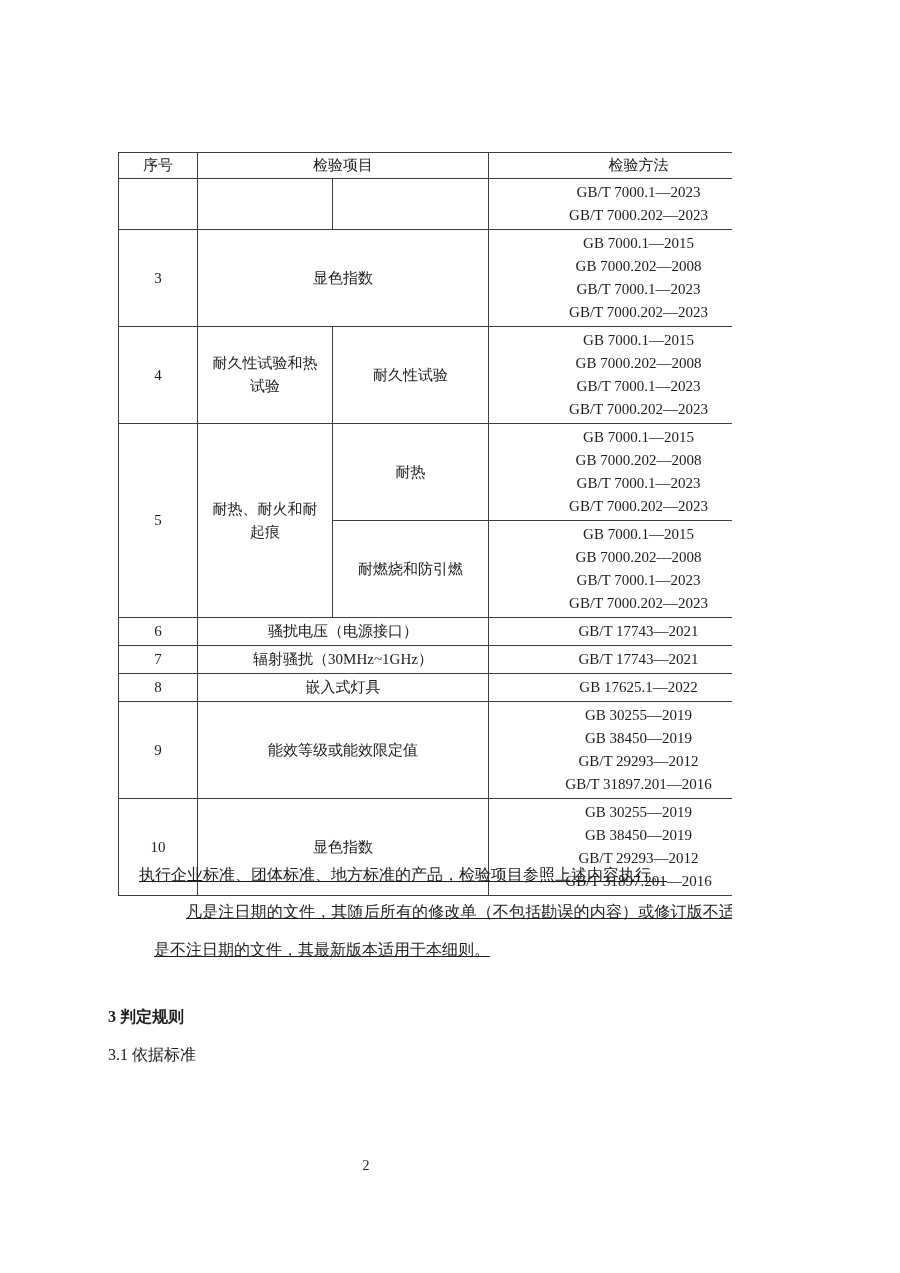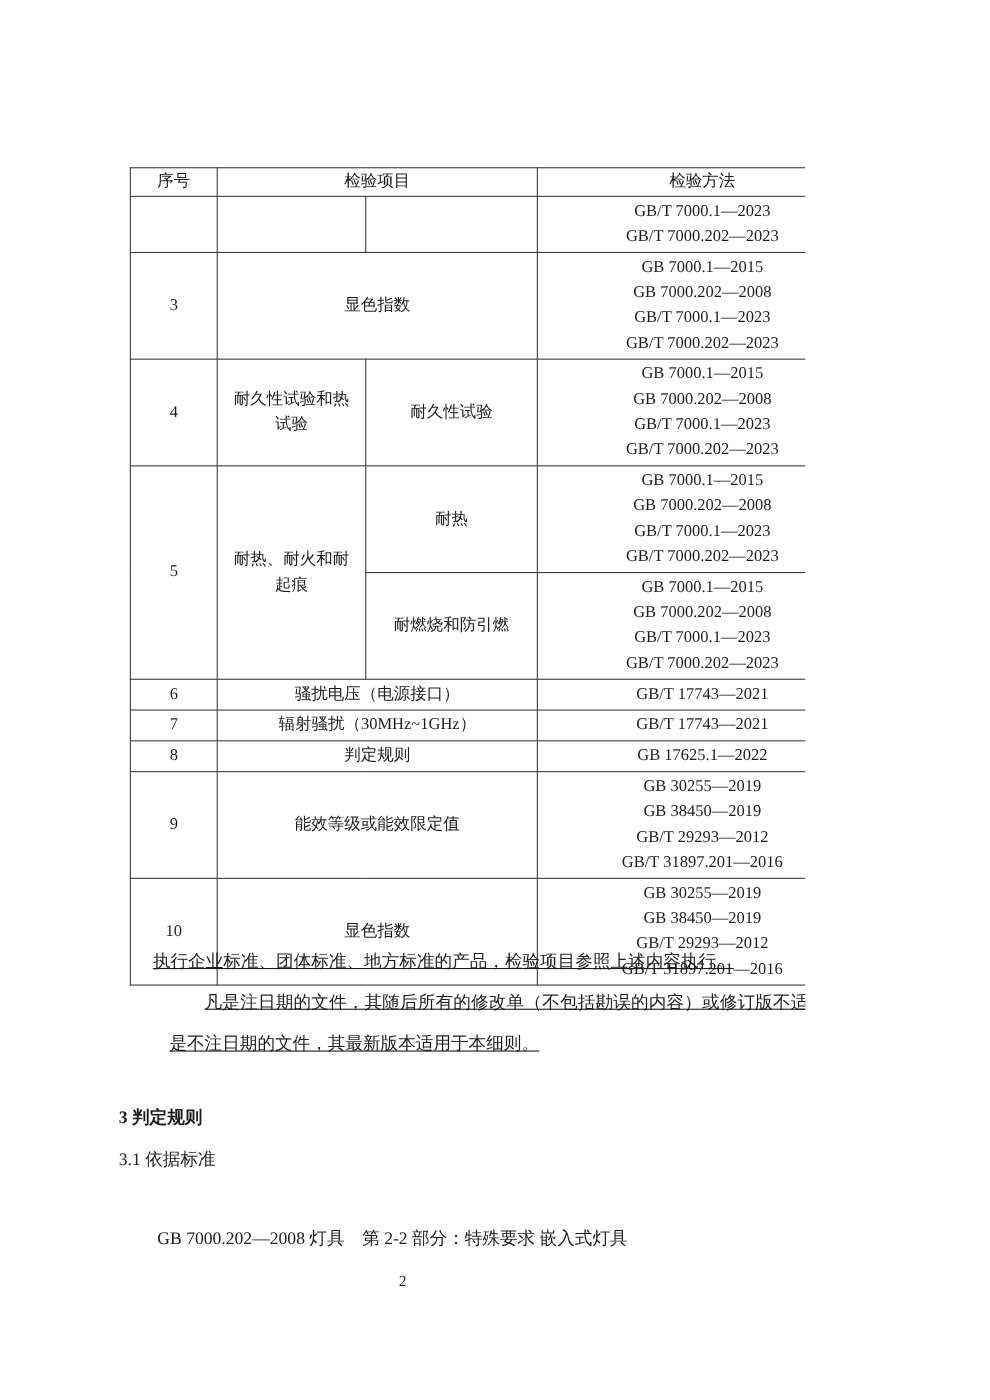--- a/index.html
+++ b/index.html
@@ -133,21 +133,21 @@
     </tr>
 
     <tr>
       <td style="height:28px">7</td>
       <td colspan="2">辐射骚扰（30MHz~1GHz）</td>
       <td>GB/T 17743—2021</td>
     </tr>
 
     <tr>
       <td style="height:28px">8</td>
-      <td colspan="2">判定规则</td>
+      <td colspan="2">嵌入式灯具</td>
       <td>GB 17625.1—2022</td>
     </tr>
 
     <tr>
       <td style="height:89px">9</td>
       <td colspan="2">能效等级或能效限定值</td>
       <td class="methods">
         <div>GB 30255—2019</div>
         <div>GB 38450—2019</div>
         <div>GB/T 29293—2012</div>
@@ -170,17 +170,16 @@
 
   <div id="para-1" class="txt para" style="top:862px">执行企业标准、团体标准、地方标准的产品，检验项目参照上述内容执行。</div>
 
   <div id="para-2" class="txt para" style="top:893px">凡是注日期的文件，其随后所有的修改单（不包括勘误的内容）或修订版不适用于本细则。凡是不注日期的文件，其最新版本适用于本细则。</div>
 
   <div class="txt heading-bold" style="left:108px; top:1004px">3 判定规则</div>
 
   <div class="txt" style="left:108px; top:1042px">3.1 依据标准</div>
 
 
-  <div class="txt" style="left:143px; top:1114px">GB 7000.202—2008 灯具　第 2-2 部分：特殊要求 嵌入式灯具</div>
 
   <div class="pagenum">2</div>
 
 </div>
 
 </body></html>

